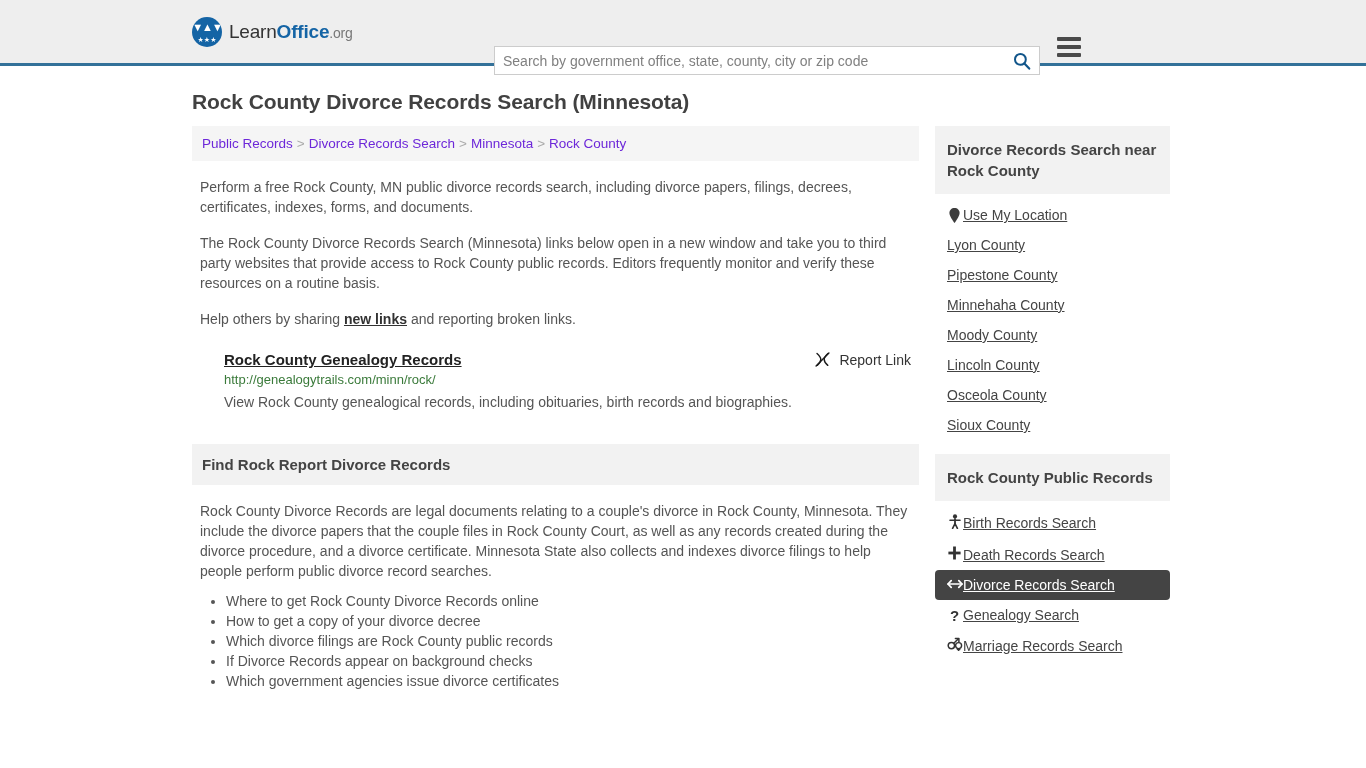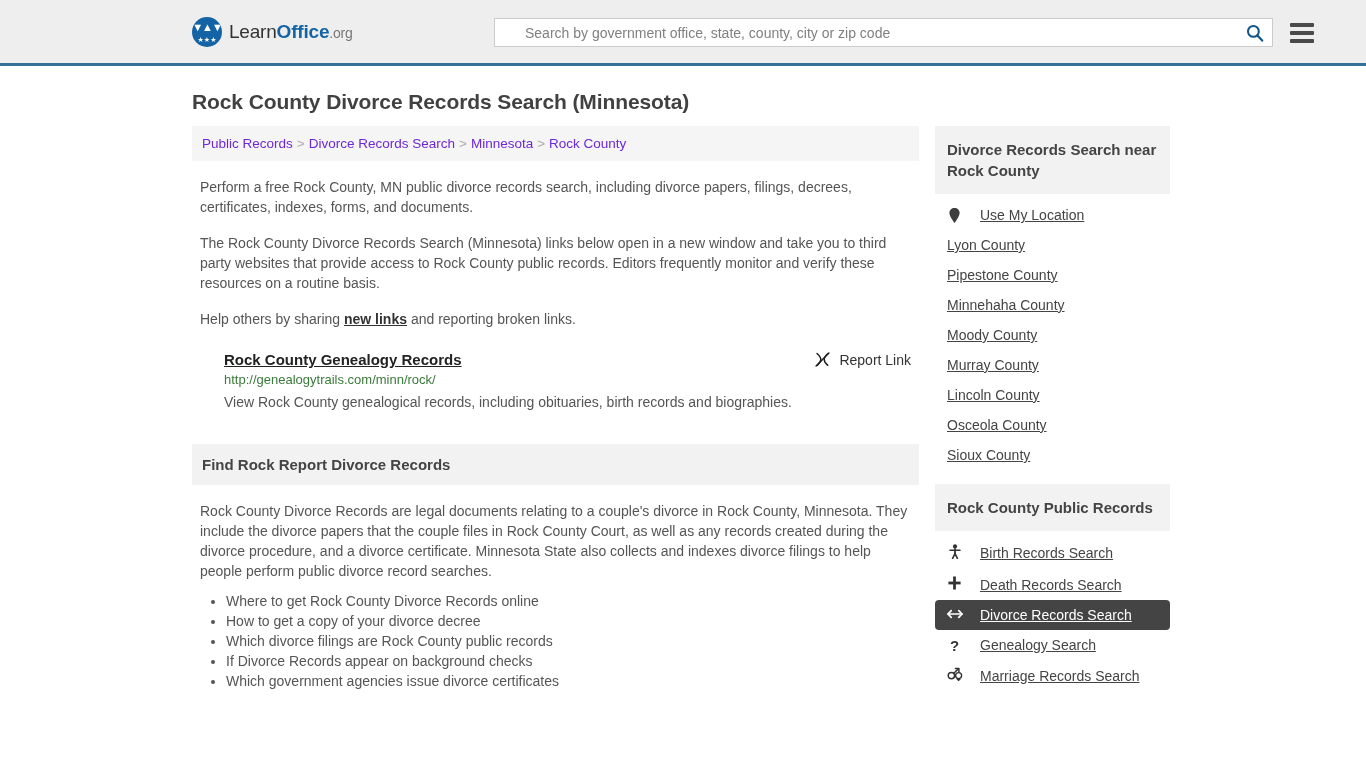--- a/index.html
+++ b/index.html
@@ -63,27 +63,28 @@
   .logo-text .org { color: #777777; font-size: 14px; }
 
   .search-zone {
     position: absolute;
     left: 494px;
     top: 18px;
     display: flex;
     align-items: center;
   }
   .search-box {
-    width: 779px;
+    width: 546px;
     height: 29px;
     background: #ffffff;
     border: 1px solid #cccccc;
     display: flex;
     align-items: center;
-    padding: 0 8px 0 28px;
+    padding: 0 8px 0 6px;
+    margin-top: 28px;
   }
   .search-box input {
     border: 0; outline: 0;
     flex: 1 1 auto;
     font-family: "Liberation Sans", sans-serif;
     font-size: 14px;
     color: #333333;
     background: transparent;
   }
   .search-box input::placeholder { color: #808080; }
@@ -227,21 +228,21 @@
     padding: 13px 12px;
     font-size: 15px;
     font-weight: bold;
     color: #444444;
     line-height: 21px;
   }
   .side-list { padding: 6px 0 0 0; }
   .side-item {
     display: flex;
     align-items: center;
-    gap: 18px;
+    gap: 1px;
     padding: 7px 12px;
     border-radius: 4px;
     min-height: 30px;
   }
   .side-item.active { background: #444444; }
   .side-item a {
     font-size: 14px;
     color: #444444;
     text-decoration: underline;
     white-space: nowrap;
@@ -360,23 +361,20 @@
           <div class="side-item noicon">
             <a href="#">Pipestone County</a>
           </div>
           <div class="side-item noicon">
             <a href="#">Minnehaha County</a>
           </div>
           <div class="side-item noicon">
             <a href="#">Moody County</a>
           </div>
           <div class="side-item noicon">
-            <a href="#">Murray County</a>
-          </div>
-          <div class="side-item noicon">
             <a href="#">Lincoln County</a>
           </div>
           <div class="side-item noicon">
             <a href="#">Osceola County</a>
           </div>
           <div class="side-item noicon">
             <a href="#">Sioux County</a>
           </div>
 
         </div>

